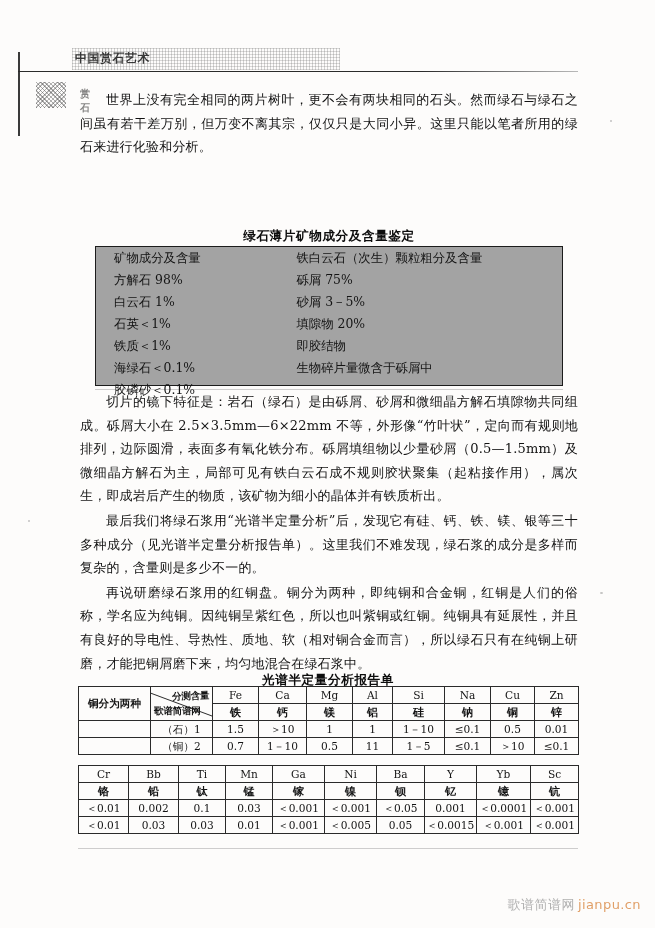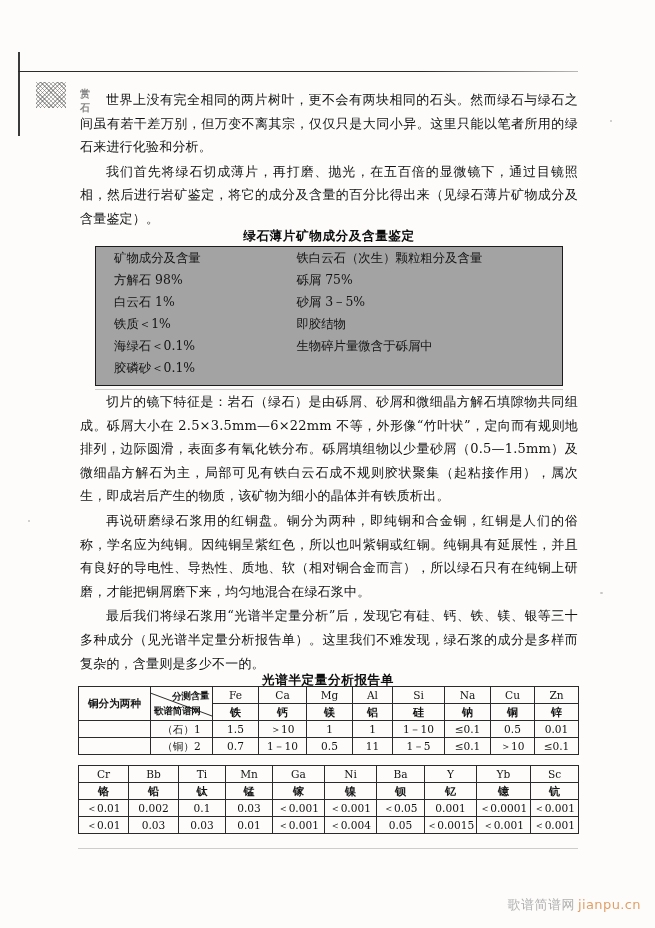--- a/index.html
+++ b/index.html
@@ -260,68 +260,75 @@
     border-radius: 50%;
   }
 </style>
 </head>
 <body>
 
 <div id="page">
 
   <div class="left-rule"></div>
 
+  <div class="runhead">
+    <div class="runhead-smudge"></div>
+    <div class="runhead-text">中国赏石艺术</div>
+  </div>
   <div class="head-rule"></div>
 
   <div class="margin-blob">
     <div class="margin-blob-text">赏石</div>
   </div>
 
   <div class="content" style="top:88px;height:132px;">
     <p class="para">世界上没有完全相同的两片树叶，更不会有两块相同的石头。然而绿石与绿石之间虽有若干差万别，但万变不离其宗，仅仅只是大同小异。这里只能以笔者所用的绿石来进行化验和分析。</p>
-    <p class="para">我们首先将绿石切成薄片，再打磨、抛光，在五百倍的显微镜下，通过目镜照相，然后进行岩矿鉴定，将它的成分及含量的百分比得出来（见绿石薄片矿物成分及含量鉴定）。</p>
   </div>
 
   <div class="tbl-caption" style="position:absolute;left:80px;top:228px;width:498px;">绿石薄片矿物成分及含量鉴定</div>
 
   <div class="t1-wrap">
     <table class="t1">
       <tbody id="t1-body">
           <tr>
             <td>矿物成分及含量</td>
             <td class="c2">铁白云石（次生）颗粒粗分及含量</td>
           </tr>
           <tr>
             <td>方解石 98%</td>
             <td class="c2">砾屑 75%</td>
           </tr>
           <tr>
             <td>白云石 1%</td>
             <td class="c2">砂屑 3－5%</td>
           </tr>
           <tr>
+            <td>石英＜1%</td>
+            <td class="c2">填隙物 20%</td>
+          </tr>
+          <tr>
             <td>铁质＜1%</td>
             <td class="c2">即胶结物</td>
           </tr>
           <tr>
             <td>海绿石＜0.1%</td>
             <td class="c2">生物碎片量微含于砾屑中</td>
           </tr>
           <tr>
             <td>胶磷砂＜0.1%</td>
             <td class="c2"></td>
           </tr>
         </tbody>
     </table>
   </div>
 
   <div class="content" style="top:390px;width:498px;">
     <p class="para">切片的镜下特征是：岩石（绿石）是由砾屑、砂屑和微细晶方解石填隙物共同组成。砾屑大小在 2.5×3.5mm—6×22mm 不等，外形像“竹叶状”，定向而有规则地排列，边际圆滑，表面多有氧化铁分布。砾屑填组物以少量砂屑（0.5—1.5mm）及微细晶方解石为主，局部可见有铁白云石成不规则胶状聚集（起粘接作用），属次生，即成岩后产生的物质，该矿物为细小的晶体并有铁质析出。</p>
+    <p class="para">最后我们将绿石浆用“光谱半定量分析”后，发现它有硅、钙、铁、镁、银等三十多种成分（见光谱半定量分析报告单）。这里我们不难发现，绿石浆的成分是多样而复杂的，含量则是多少不一的。</p>
     <p class="para">再说研磨绿石浆用的红铜盘。铜分为两种，即纯铜和合金铜，红铜是人们的俗称，学名应为纯铜。因纯铜呈紫红色，所以也叫紫铜或红铜。纯铜具有延展性，并且有良好的导电性、导热性、质地、软（相对铜合金而言），所以绿石只有在纯铜上研磨，才能把铜屑磨下来，均匀地混合在绿石浆中。</p>
-    <p class="para">最后我们将绿石浆用“光谱半定量分析”后，发现它有硅、钙、铁、镁、银等三十多种成分（见光谱半定量分析报告单）。这里我们不难发现，绿石浆的成分是多样而复杂的，含量则是多少不一的。</p>
   </div>
 
   <div class="tbl-caption" style="position:absolute;left:78px;top:672px;width:500px;">光谱半定量分析报告单</div>
 
   <div class="t2-wrap">
     <table class="grid">
       <colgroup>
         <col style="width:72px">
           <col style="width:62px">
         <col style="width:46px">
@@ -438,21 +445,21 @@
             <td>0.001</td>
             <td>＜0.0001</td>
             <td>＜0.001</td>
           </tr>
           <tr>
             <td>＜0.01</td>
             <td>0.03</td>
             <td>0.03</td>
             <td>0.01</td>
             <td>＜0.001</td>
-            <td>＜0.004</td>
+            <td>＜0.005</td>
             <td>0.05</td>
             <td>＜0.0015</td>
             <td>＜0.001</td>
             <td>＜0.001</td>
           </tr>
         </tbody>
     </table>
   </div>
 
   <div class="speckle" style="left:610px;top:120px;width:2px;height:2px;"></div>

